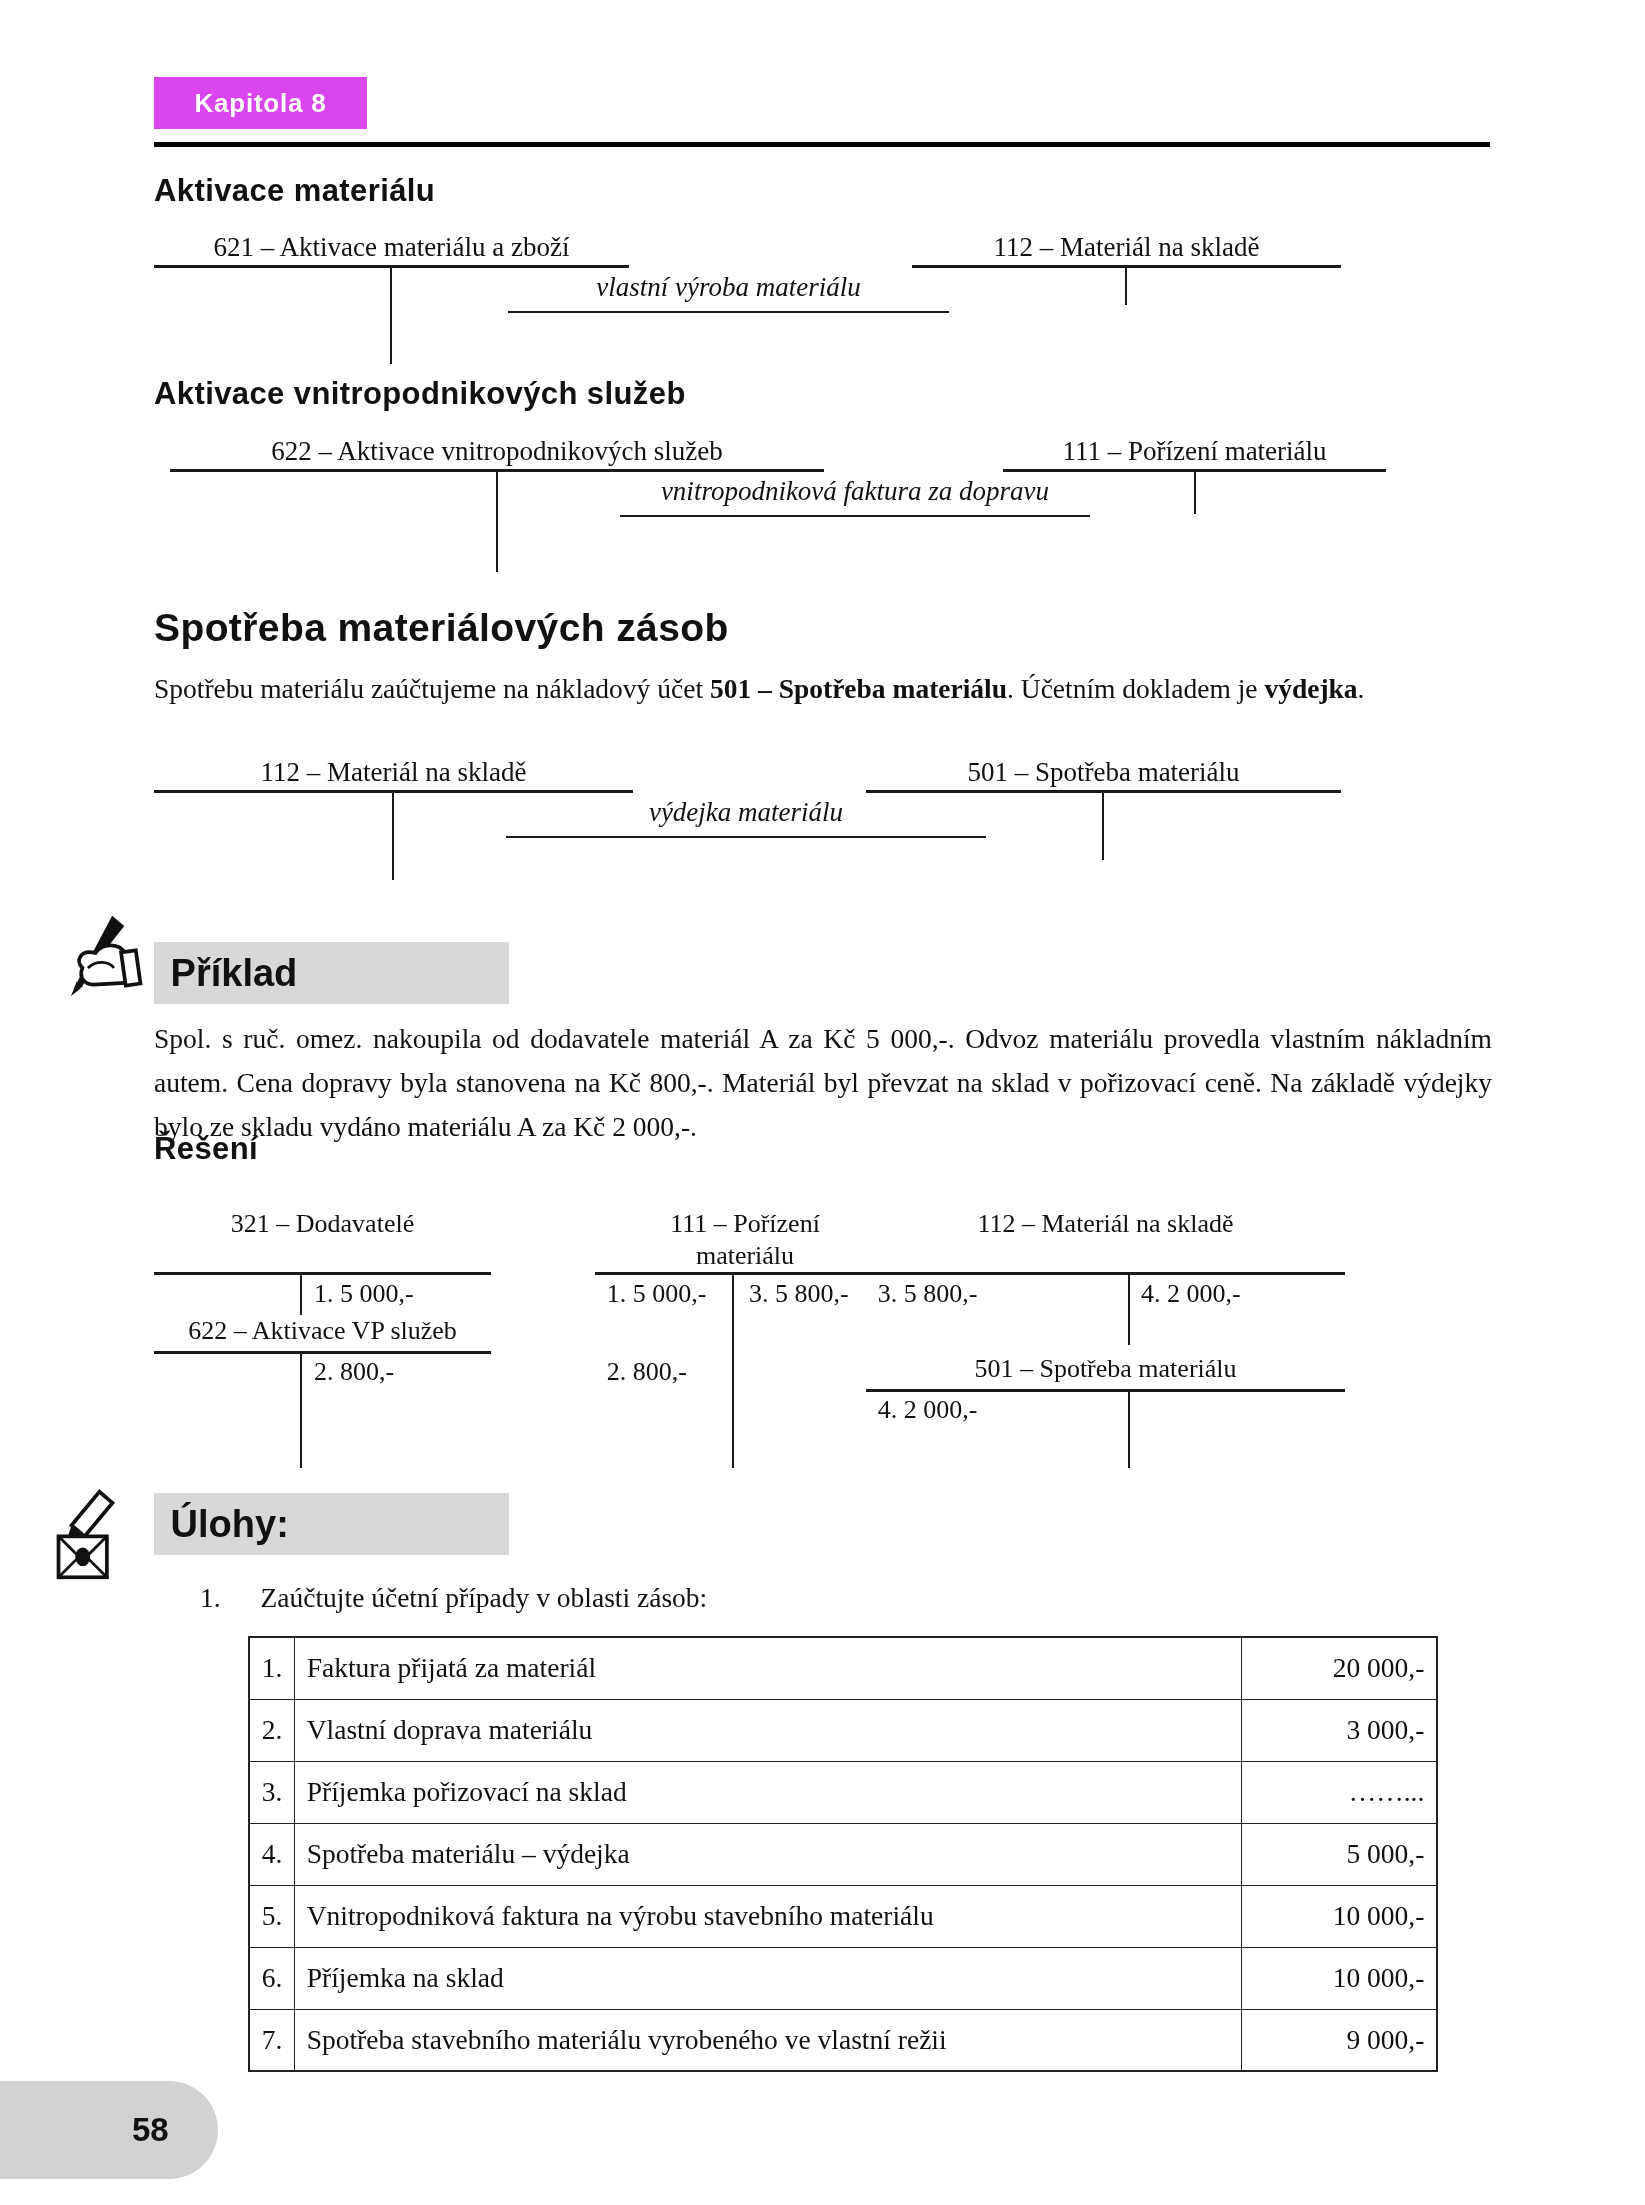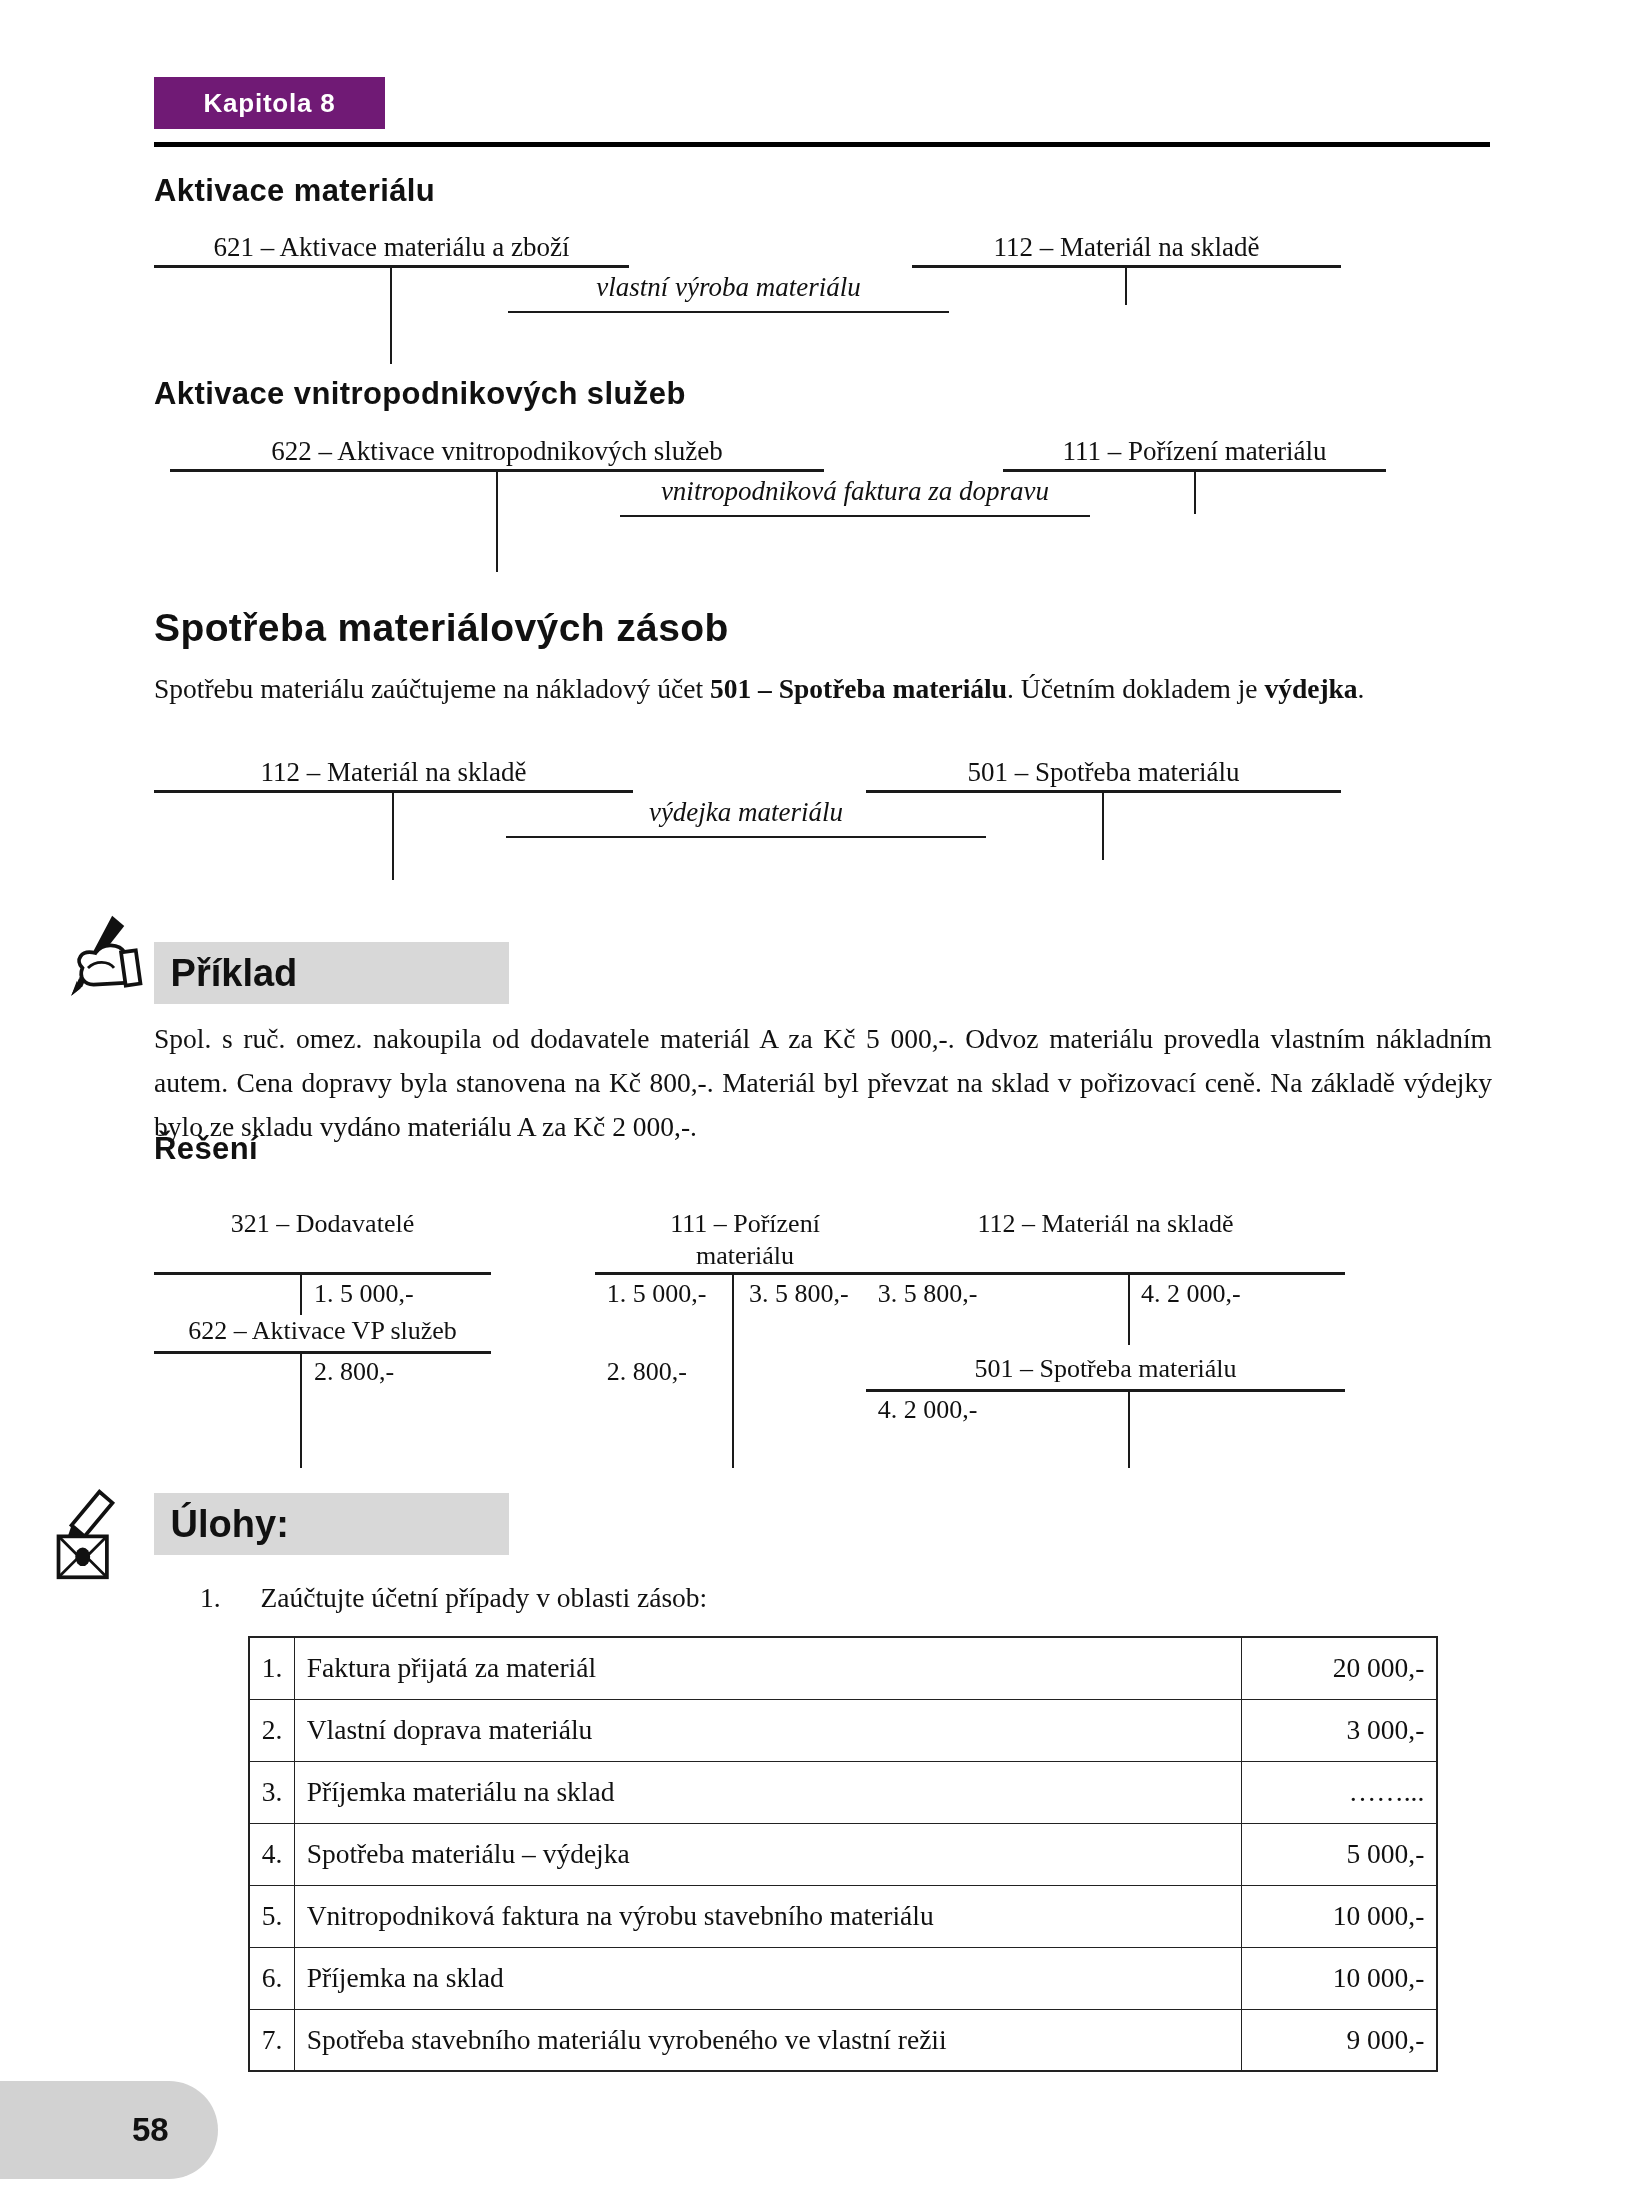--- a/index.html
+++ b/index.html
@@ -4,22 +4,22 @@
 <style>
   html,body{margin:0;padding:0;}
   body{
     width:1646px;height:2205px;position:relative;background:#ffffff;
     font-family:"Liberation Serif",serif;color:#111;overflow:hidden;
   }
   .abs{position:absolute;}
   .sans{font-family:"Liberation Sans",sans-serif;font-weight:bold;}
   
   .chapter-box{
-    background:#701a75;color:#fff;font-size:26px;
-    width:231px;height:52px;display:flex;align-items:center;justify-content:center;
+    background:#d946ef;color:#fff;font-size:26px;
+    width:213px;height:52px;display:flex;align-items:center;justify-content:center;
     letter-spacing:0.8px;
   }
   .chapter-title{font-size:28px;letter-spacing:0.4px;}
   .header-rule{background:#000;height:5px;}
   
   .h-small{font-size:31px;letter-spacing:0.4px;}
   .h-big{font-size:39px;letter-spacing:0.4px;}
   
   .tpair{position:absolute;}
   .tacc{position:absolute;top:0;}
@@ -207,21 +207,21 @@
       <td class="t-text">Faktura přijatá za materiál</td>
       <td class="t-amount">20 000,-</td>
     </tr>
     <tr>
       <td class="t-num">2.</td>
       <td class="t-text">Vlastní doprava materiálu</td>
       <td class="t-amount">3 000,-</td>
     </tr>
     <tr>
       <td class="t-num">3.</td>
-      <td class="t-text">Příjemka materiálu na sklad</td>
+      <td class="t-text">Příjemka pořizovací na sklad</td>
       <td class="t-amount">……...</td>
     </tr>
     <tr>
       <td class="t-num">4.</td>
       <td class="t-text">Spotřeba materiálu – výdejka</td>
       <td class="t-amount">5 000,-</td>
     </tr>
     <tr>
       <td class="t-num">5.</td>
       <td class="t-text">Vnitropodniková faktura na výrobu stavebního materiálu</td>

